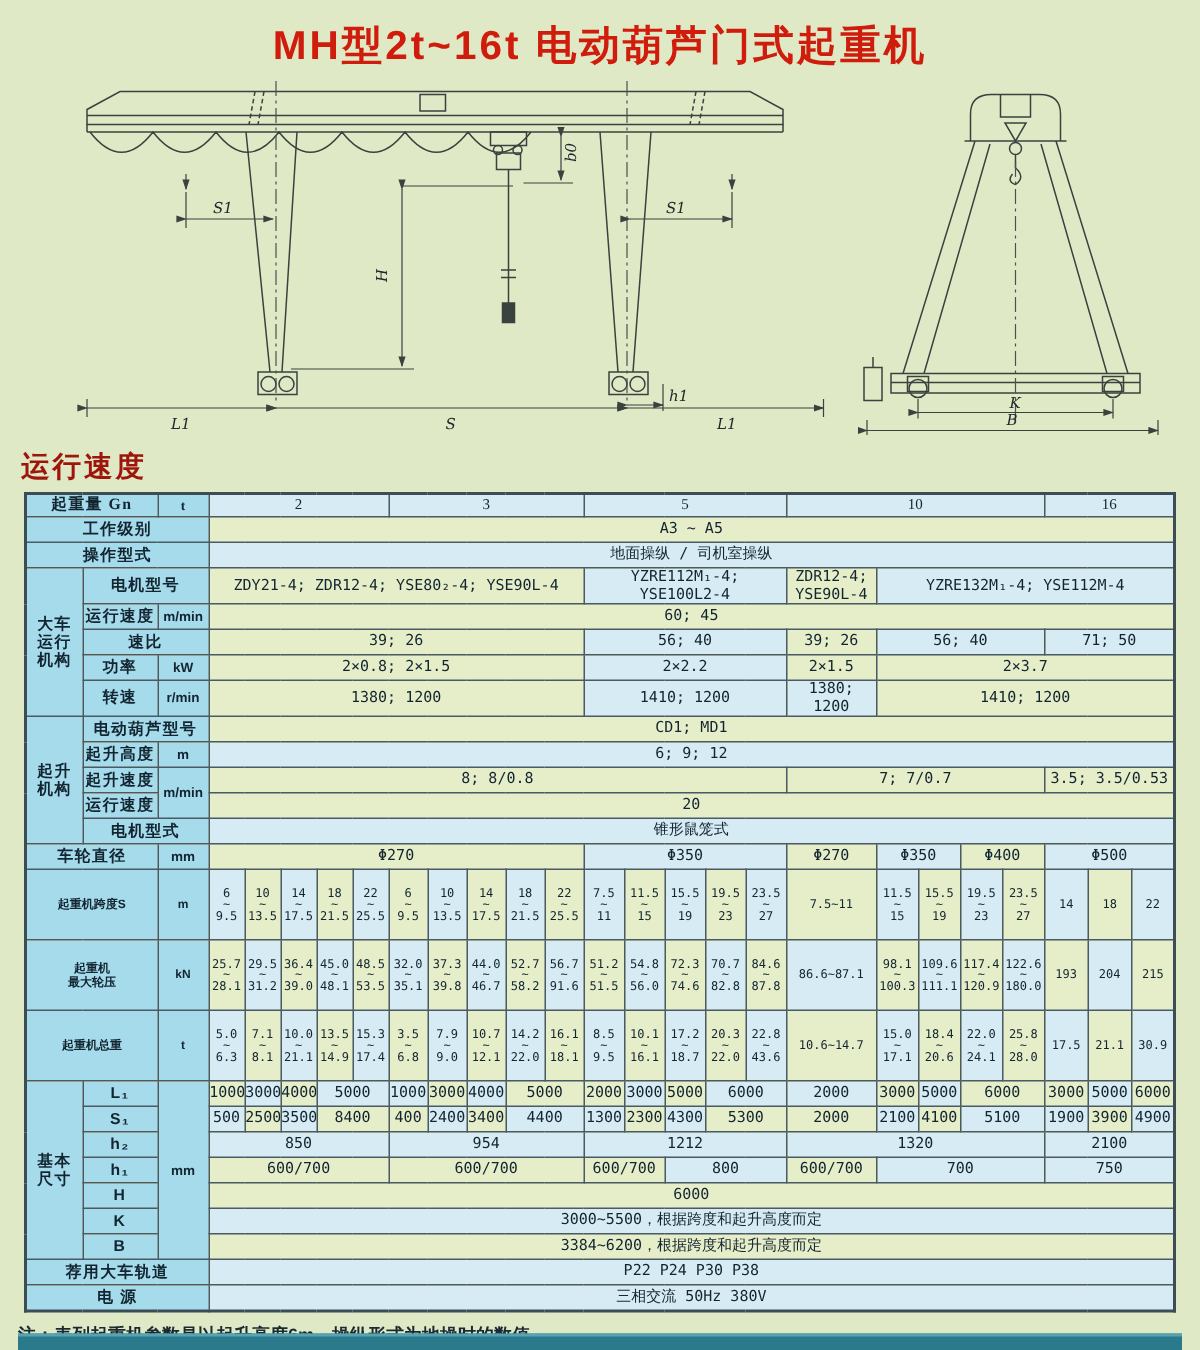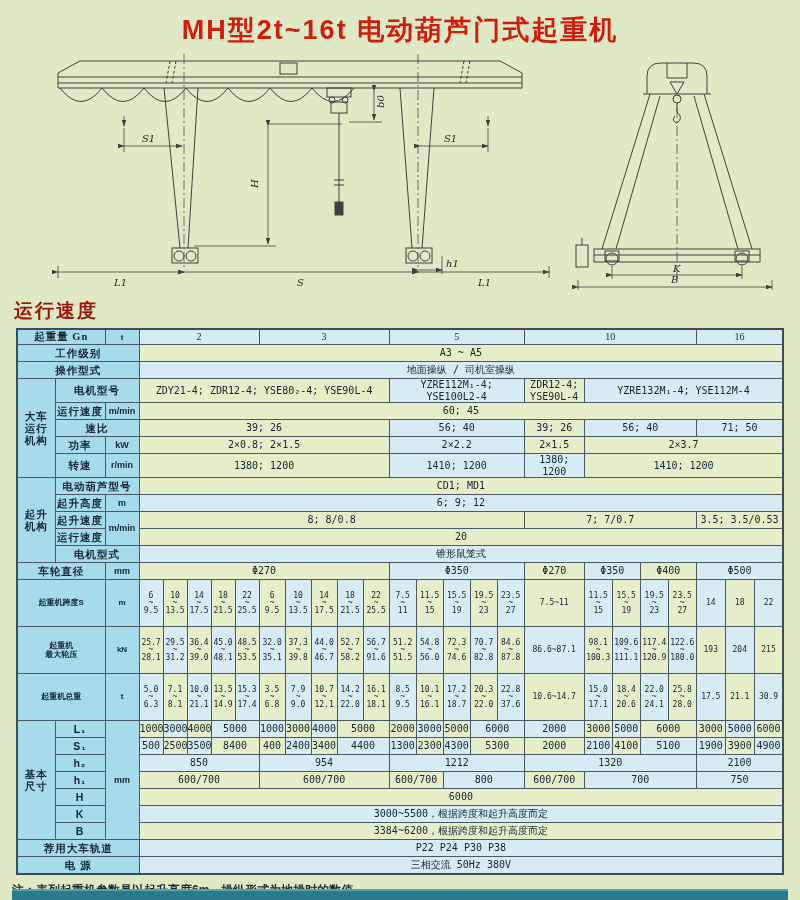--- a/index.html
+++ b/index.html
@@ -333,21 +333,21 @@
         <td class="val cb"><span class="st">15.3</span><span class="st tilde">~</span><span class="st">17.4</span></td>
         <td class="val cg"><span class="st">3.5</span><span class="st tilde">~</span><span class="st">6.8</span></td>
         <td class="val cb"><span class="st">7.9</span><span class="st tilde">~</span><span class="st">9.0</span></td>
         <td class="val cg"><span class="st">10.7</span><span class="st tilde">~</span><span class="st">12.1</span></td>
         <td class="val cb"><span class="st">14.2</span><span class="st tilde">~</span><span class="st">22.0</span></td>
         <td class="val cg"><span class="st">16.1</span><span class="st tilde">~</span><span class="st">18.1</span></td>
         <td class="val cb"><span class="st">8.5</span><span class="st tilde">~</span><span class="st">9.5</span></td>
         <td class="val cg"><span class="st">10.1</span><span class="st tilde">~</span><span class="st">16.1</span></td>
         <td class="val cb"><span class="st">17.2</span><span class="st tilde">~</span><span class="st">18.7</span></td>
         <td class="val cg"><span class="st">20.3</span><span class="st tilde">~</span><span class="st">22.0</span></td>
-        <td class="val cb"><span class="st">22.8</span><span class="st tilde">~</span><span class="st">37.6</span></td>
+        <td class="val cb"><span class="st">22.8</span><span class="st tilde">~</span><span class="st">43.6</span></td>
         <td class="val cg">10.6~14.7</td>
         <td class="val cb"><span class="st">15.0</span><span class="st tilde">~</span><span class="st">17.1</span></td>
         <td class="val cg"><span class="st">18.4</span><span class="st tilde">~</span><span class="st">20.6</span></td>
         <td class="val cb"><span class="st">22.0</span><span class="st tilde">~</span><span class="st">24.1</span></td>
         <td class="val cg"><span class="st">25.8</span><span class="st tilde">~</span><span class="st">28.0</span></td>
         <td class="val cb">17.5</td>
         <td class="val cg">21.1</td>
         <td class="val cb">30.9</td>
       </tr>
       <tr>

